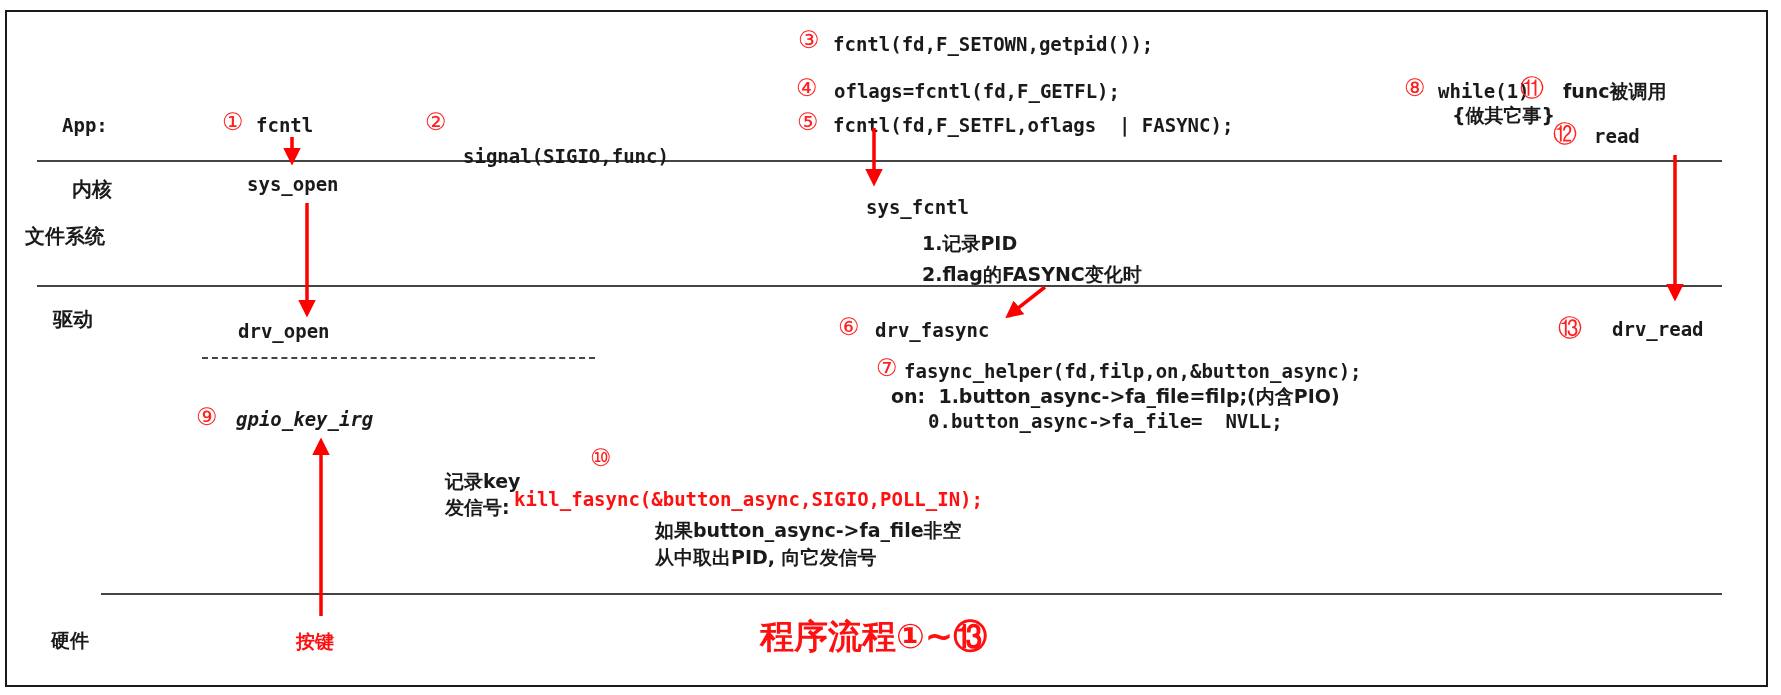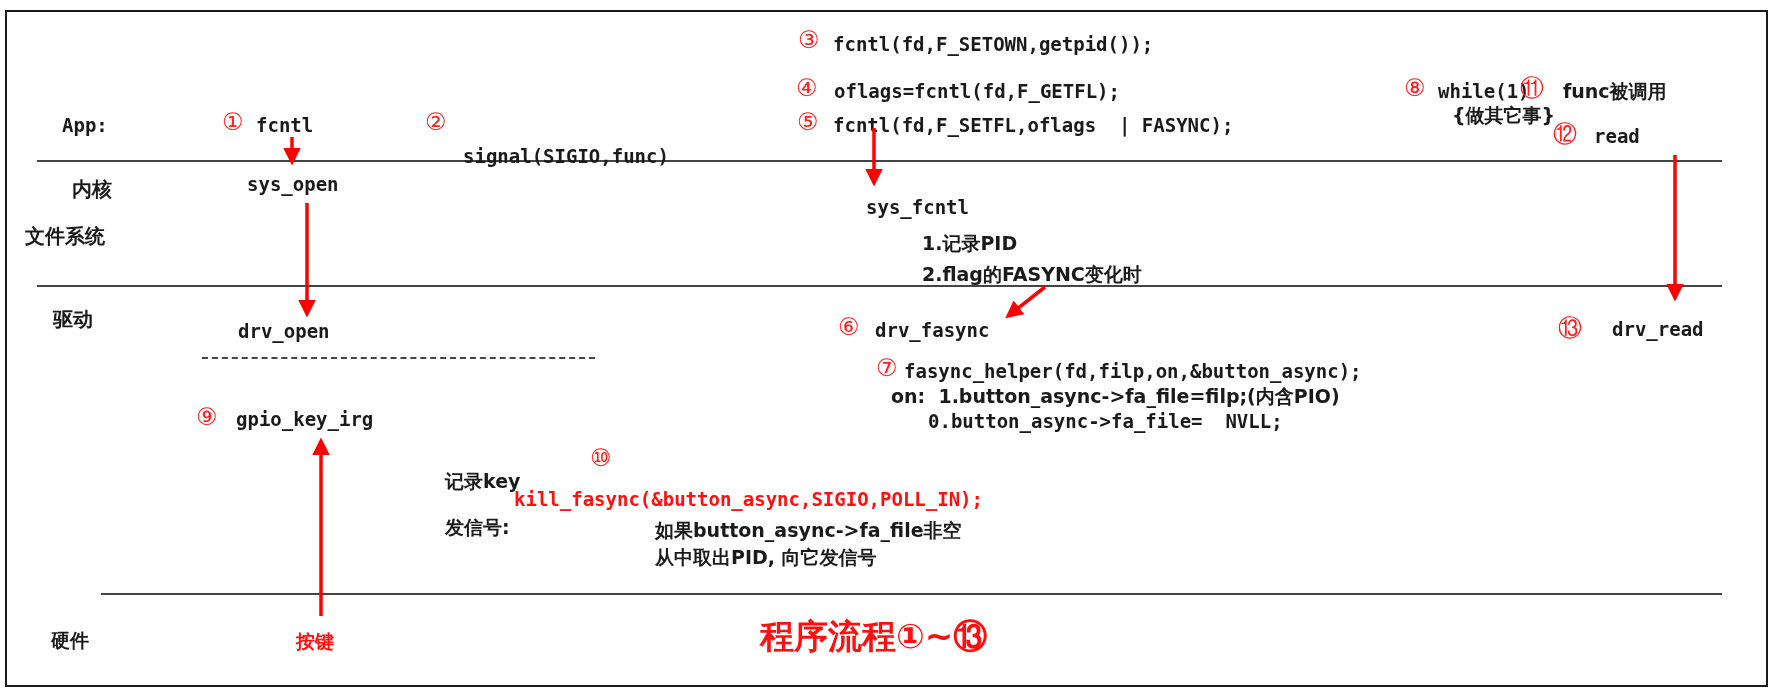--- a/index.html
+++ b/index.html
@@ -73,24 +73,24 @@
 
 <div class="num" style="left:876px; top:356px;">⑦</div>
 <div class="t" style="left:904px; top:360px;">fasync_helper(fd,filp,on,&amp;button_async);</div>
 <div class="t cn" style="left:891px; top:385px; white-space:pre;">on:  1.button_async-&gt;fa_file=filp;(内含PIO)</div>
 <div class="t" style="left:928px; top:410px; white-space:pre;">0.button_async-&gt;fa_file=  NVLL;</div>
 
 <div class="num" style="left:1558px; top:316px;">⑬</div>
 <div class="t" style="left:1612px; top:318px;">drv_read</div>
 
 <div class="num" style="left:196px; top:405px;">⑨</div>
-<div class="t" style="left:236px; top:408px;">gpio_key_irg</div>
+<div class="t" style="left:236px; top:408px;font-style:italic;">gpio_key_irg</div>
 
 <div class="t cn" style="left:445px; top:470px;">记录key</div>
-<div class="t cn" style="left:445px; top:496px;margin-top:20px;">发信号:</div>
+<div class="t cn" style="left:445px; top:496px;">发信号:</div>
 
 <div class="num" style="left:590px; top:446px;">⑩</div>
 <div class="t red" style="left:514px; top:488px;">kill_fasync(&amp;button_async,SIGIO,POLL_IN);</div>
 <div class="t cn" style="left:655px; top:519px;">如果button_async-&gt;fa_file非空</div>
 <div class="t cn" style="left:655px; top:546px;">从中取出PID, 向它发信号</div>
 
 <div class="t cn red" style="left:296px; top:630px;">按键</div>
 
 <div class="title">程序流程①~⑬</div>
 

